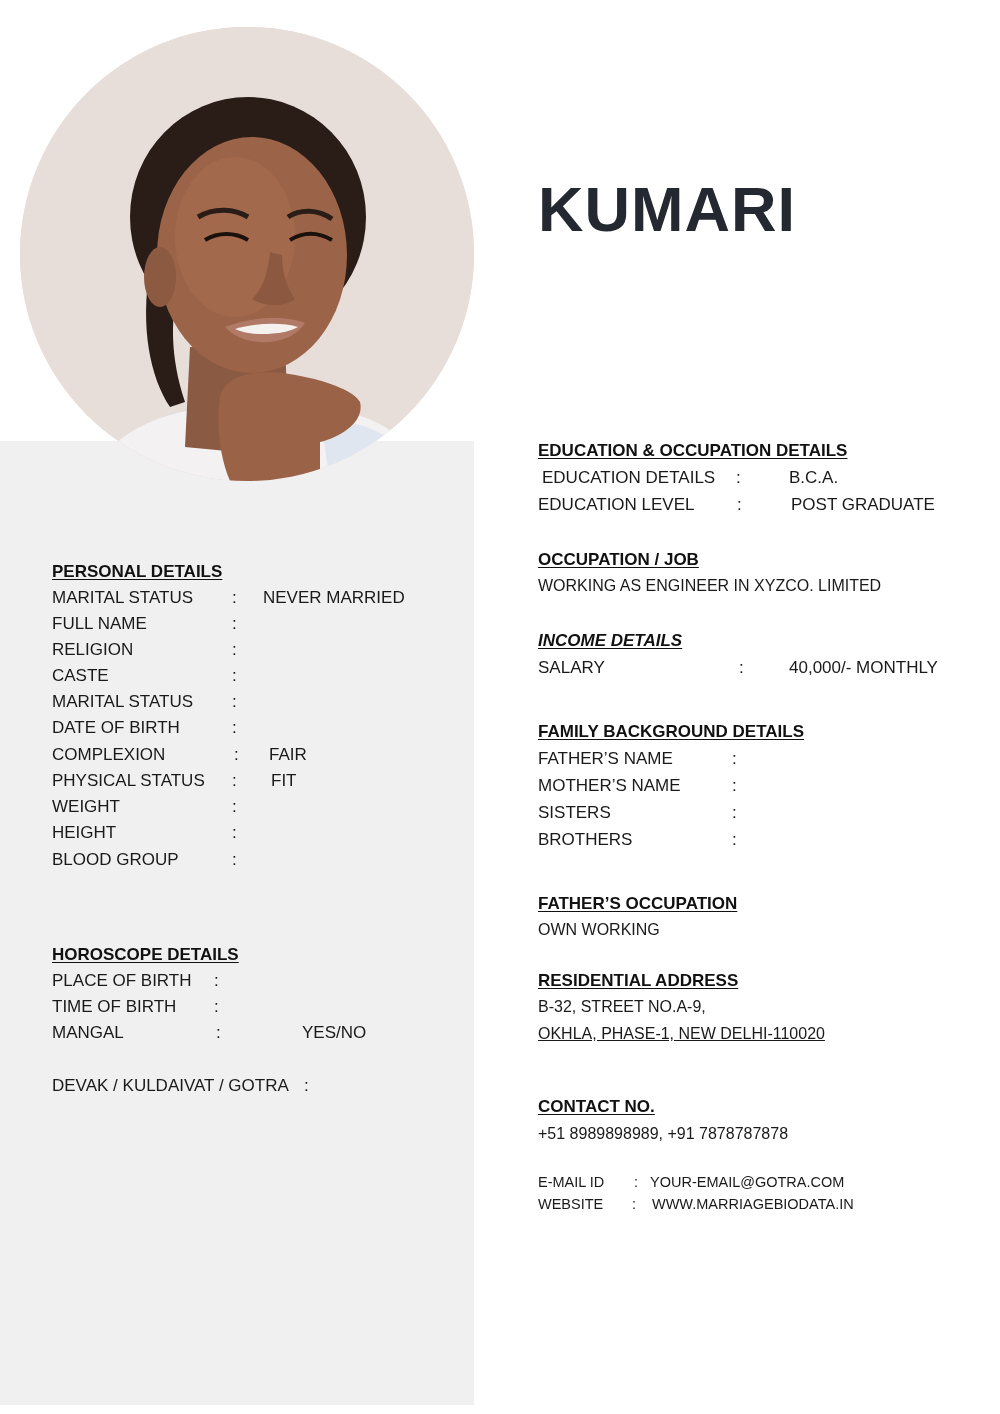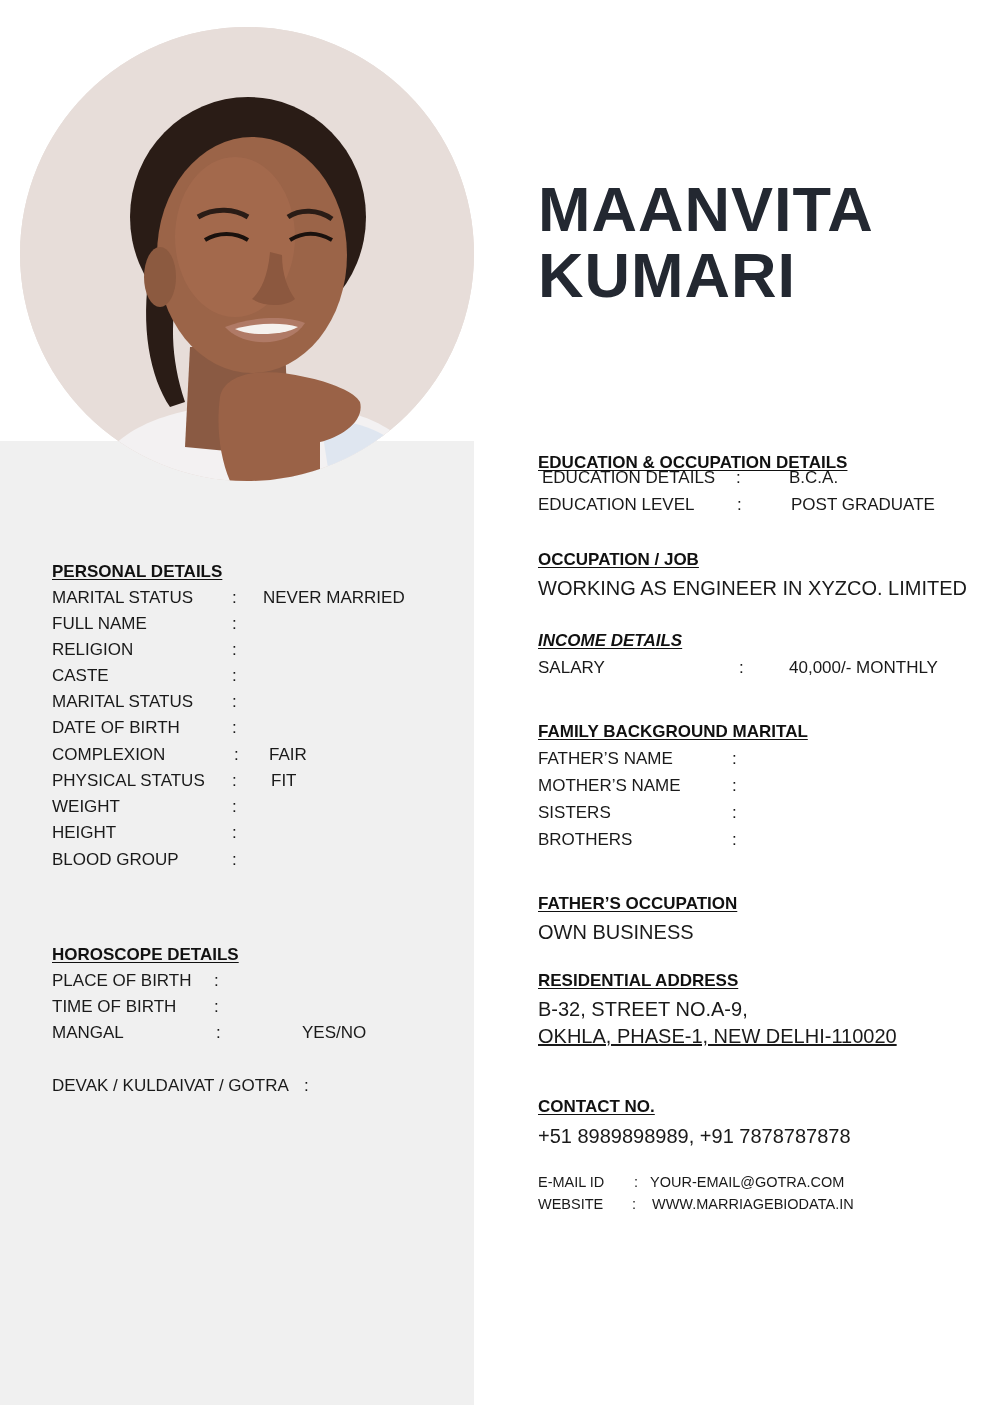--- a/index.html
+++ b/index.html
@@ -10,21 +10,21 @@
       overflow: hidden; background: #e6dcd8; }
     .photo svg { width: 100%; height: 100%; display: block; }
     .name { position: absolute; left: 538px; top: 176px; font-weight: bold; font-size: 63px; line-height: 66px;
       color: #232831; letter-spacing: 1px; }
     .name div { white-space: nowrap; }
     .sec-title { position: absolute; font-weight: bold; font-size: 17px; text-decoration: underline;
       text-underline-offset: 2px; white-space: nowrap; color: #111; }
     .row { position: absolute; font-size: 17px; white-space: nowrap; color: #1a1a1a; }
     .row span { position: absolute; top: 0; white-space: nowrap; }
     .small { font-size: 14.5px; }
-    .line { position: absolute; font-size: 20px; white-space: nowrap; }
+    .line { position: absolute; font-size: 16px; white-space: nowrap; }
   </style>
 </head>
 <body>
 
 <div class="left-panel"></div>
 
 <div class="photo">
   <svg viewBox="0 0 454 454">
     <rect width="454" height="454" fill="#e7ddd9"></rect>
 
@@ -50,21 +50,20 @@
     <path d="M250 225 C248 250 240 265 232 272 C245 280 265 280 275 272 C268 262 262 248 262 228" fill="#8c583f"></path>
 
     <path d="M205 300 C230 290 265 288 285 296 C270 320 225 322 205 300 Z" fill="#b07a66"></path>
     <path d="M215 302 C235 296 262 295 278 300 C265 308 230 310 215 302 Z" fill="#f5f1ee"></path>
 
     <path d="M200 370 C205 345 245 340 285 350 C310 355 335 365 340 375 C345 395 320 410 300 415 L300 454 L210 454 C200 430 196 400 200 370 Z" fill="#9a6247"></path>
   </svg>
 </div>
 
 <div class="name">
-  <div>MAANVITA</div>
   <div>KUMARI</div>
 </div>
 
 <div class="sec-title" style="left:52px; top:562px;">PERSONAL DETAILS</div>
 
 <div class="row" style="left:52px; top:588px;">
   <span style="left:0">MARITAL STATUS</span>
   <span style="left:180px">:</span>
   <span style="left:211px">NEVER MARRIED</span>
 </div>
@@ -134,21 +133,21 @@
   <span style="left:0">MANGAL</span>
   <span style="left:164px">:</span>
   <span style="left:250px">YES/NO</span>
 </div>
 <div class="row" style="left:52px; top:1076px;">
   <span style="left:0">DEVAK / KULDAIVAT / GOTRA</span>
   <span style="left:252px">:</span>
   <span style="left:280px"></span>
 </div>
 
-<div class="sec-title" style="left:538px; top:453px;">EDUCATION &amp; OCCUPATION DETAILS</div>
+<div class="sec-title" style="left:538px; top:441px;">EDUCATION &amp; OCCUPATION DETAILS</div>
 <div class="row" style="left:538px; top:468px;">
   <span style="left:4px">EDUCATION DETAILS</span>
   <span style="left:198px">:</span>
   <span style="left:251px">B.C.A.</span>
 </div>
 <div class="row" style="left:538px; top:495px;">
   <span style="left:0">EDUCATION LEVEL</span>
   <span style="left:199px">:</span>
   <span style="left:253px">POST GRADUATE</span>
 </div>
@@ -156,21 +155,21 @@
 <div class="sec-title" style="left:538px; top:550px;">OCCUPATION / JOB</div>
 <div class="line" style="left:538px; top:577px;">WORKING AS ENGINEER IN XYZCO. LIMITED</div>
 
 <div class="sec-title" style="left:538px; top:631px;font-style:italic;">INCOME DETAILS</div>
 <div class="row" style="left:538px; top:658px;">
   <span style="left:0">SALARY</span>
   <span style="left:201px">:</span>
   <span style="left:251px">40,000/- MONTHLY</span>
 </div>
 
-<div class="sec-title" style="left:538px; top:722px;">FAMILY BACKGROUND MARITAL</div>
+<div class="sec-title" style="left:538px; top:722px;">FAMILY BACKGROUND DETAILS</div>
 <div class="row" style="left:538px; top:749px;">
   <span style="left:0">FATHER’S NAME</span>
   <span style="left:194px">:</span>
   <span style="left:250px"></span>
 </div>
 <div class="row" style="left:538px; top:776px;">
   <span style="left:0">MOTHER’S NAME</span>
   <span style="left:194px">:</span>
   <span style="left:250px"></span>
 </div>
@@ -179,21 +178,21 @@
   <span style="left:194px">:</span>
   <span style="left:250px"></span>
 </div>
 <div class="row" style="left:538px; top:830px;">
   <span style="left:0">BROTHERS</span>
   <span style="left:194px">:</span>
   <span style="left:250px"></span>
 </div>
 
 <div class="sec-title" style="left:538px; top:894px;">FATHER’S OCCUPATION</div>
-<div class="line" style="left:538px; top:921px;">OWN BUSINESS</div>
+<div class="line" style="left:538px; top:921px;">OWN WORKING</div>
 
 <div class="sec-title" style="left:538px; top:971px;">RESIDENTIAL ADDRESS</div>
 <div class="line" style="left:538px; top:998px;">B-32, STREET NO.A-9,</div>
 <div class="line" style="left:538px; top:1025px;text-decoration:underline;">OKHLA, PHASE-1, NEW DELHI-110020</div>
 
 <div class="sec-title" style="left:538px; top:1097px;">CONTACT NO.</div>
 <div class="line" style="left:538px; top:1125px;">+51 8989898989, +91 7878787878</div>
 
 <div class="row small" style="left:538px; top:1174px;">
   <span style="left:0">E-MAIL ID</span>

